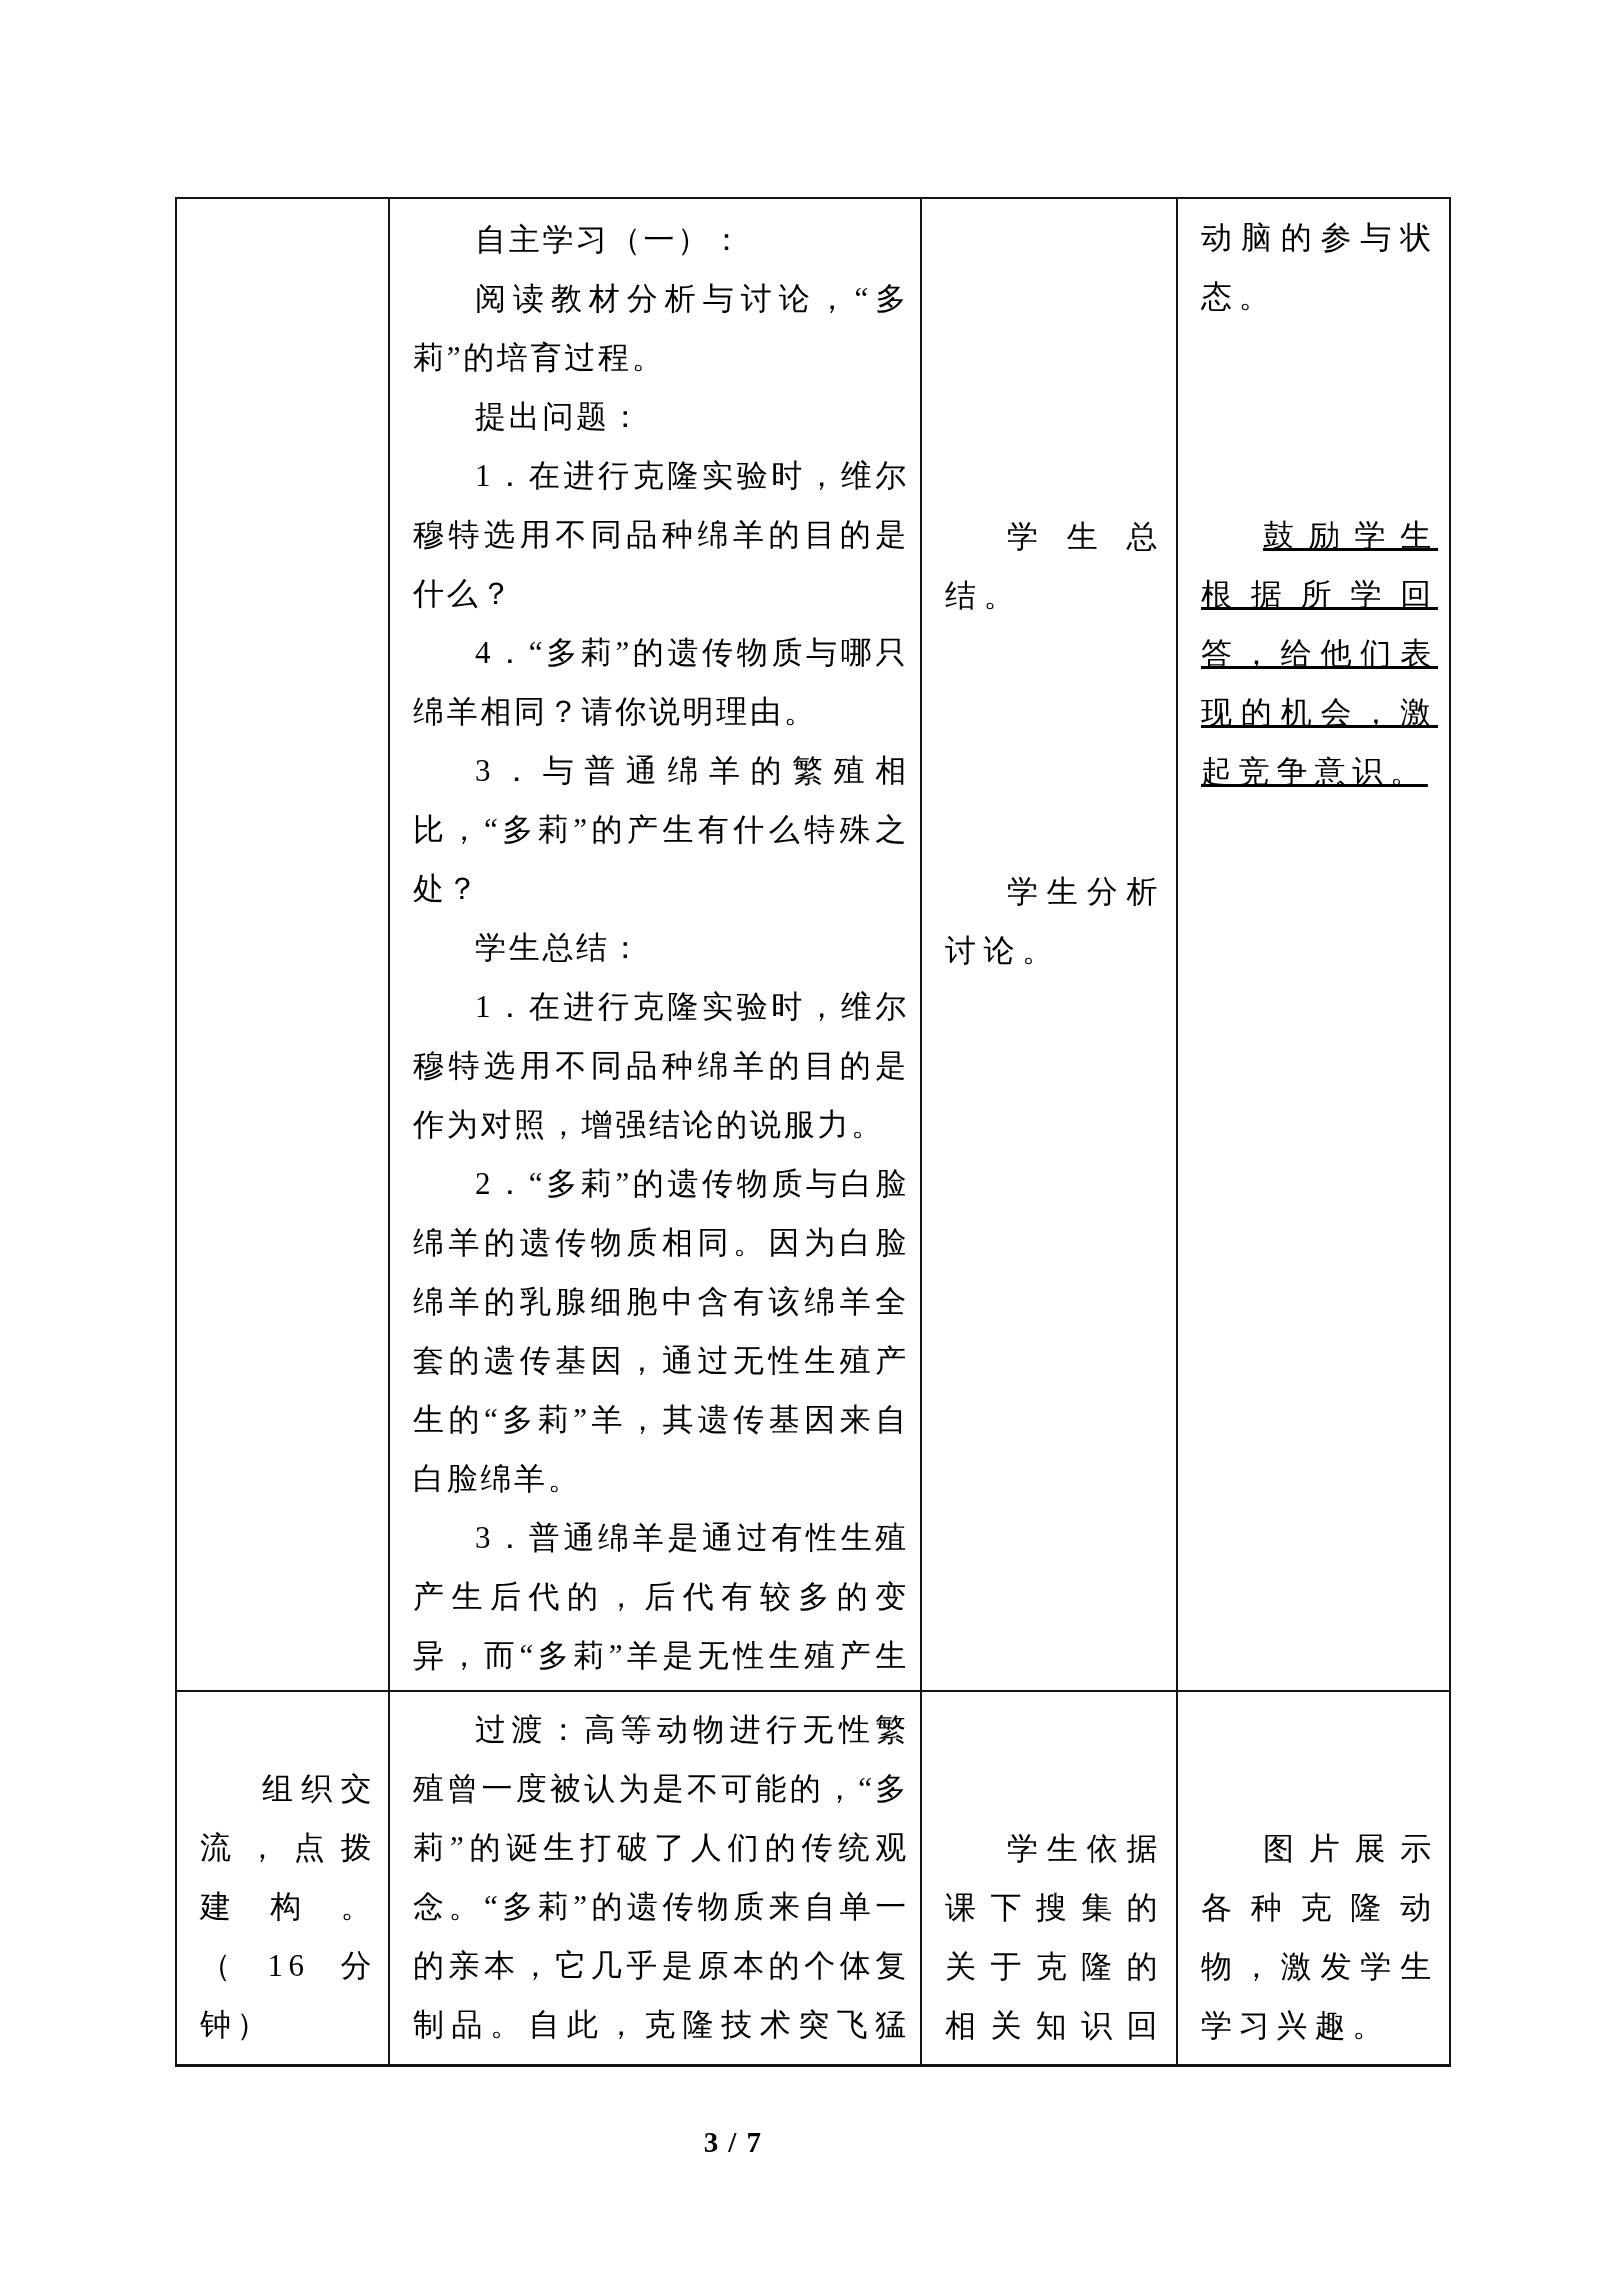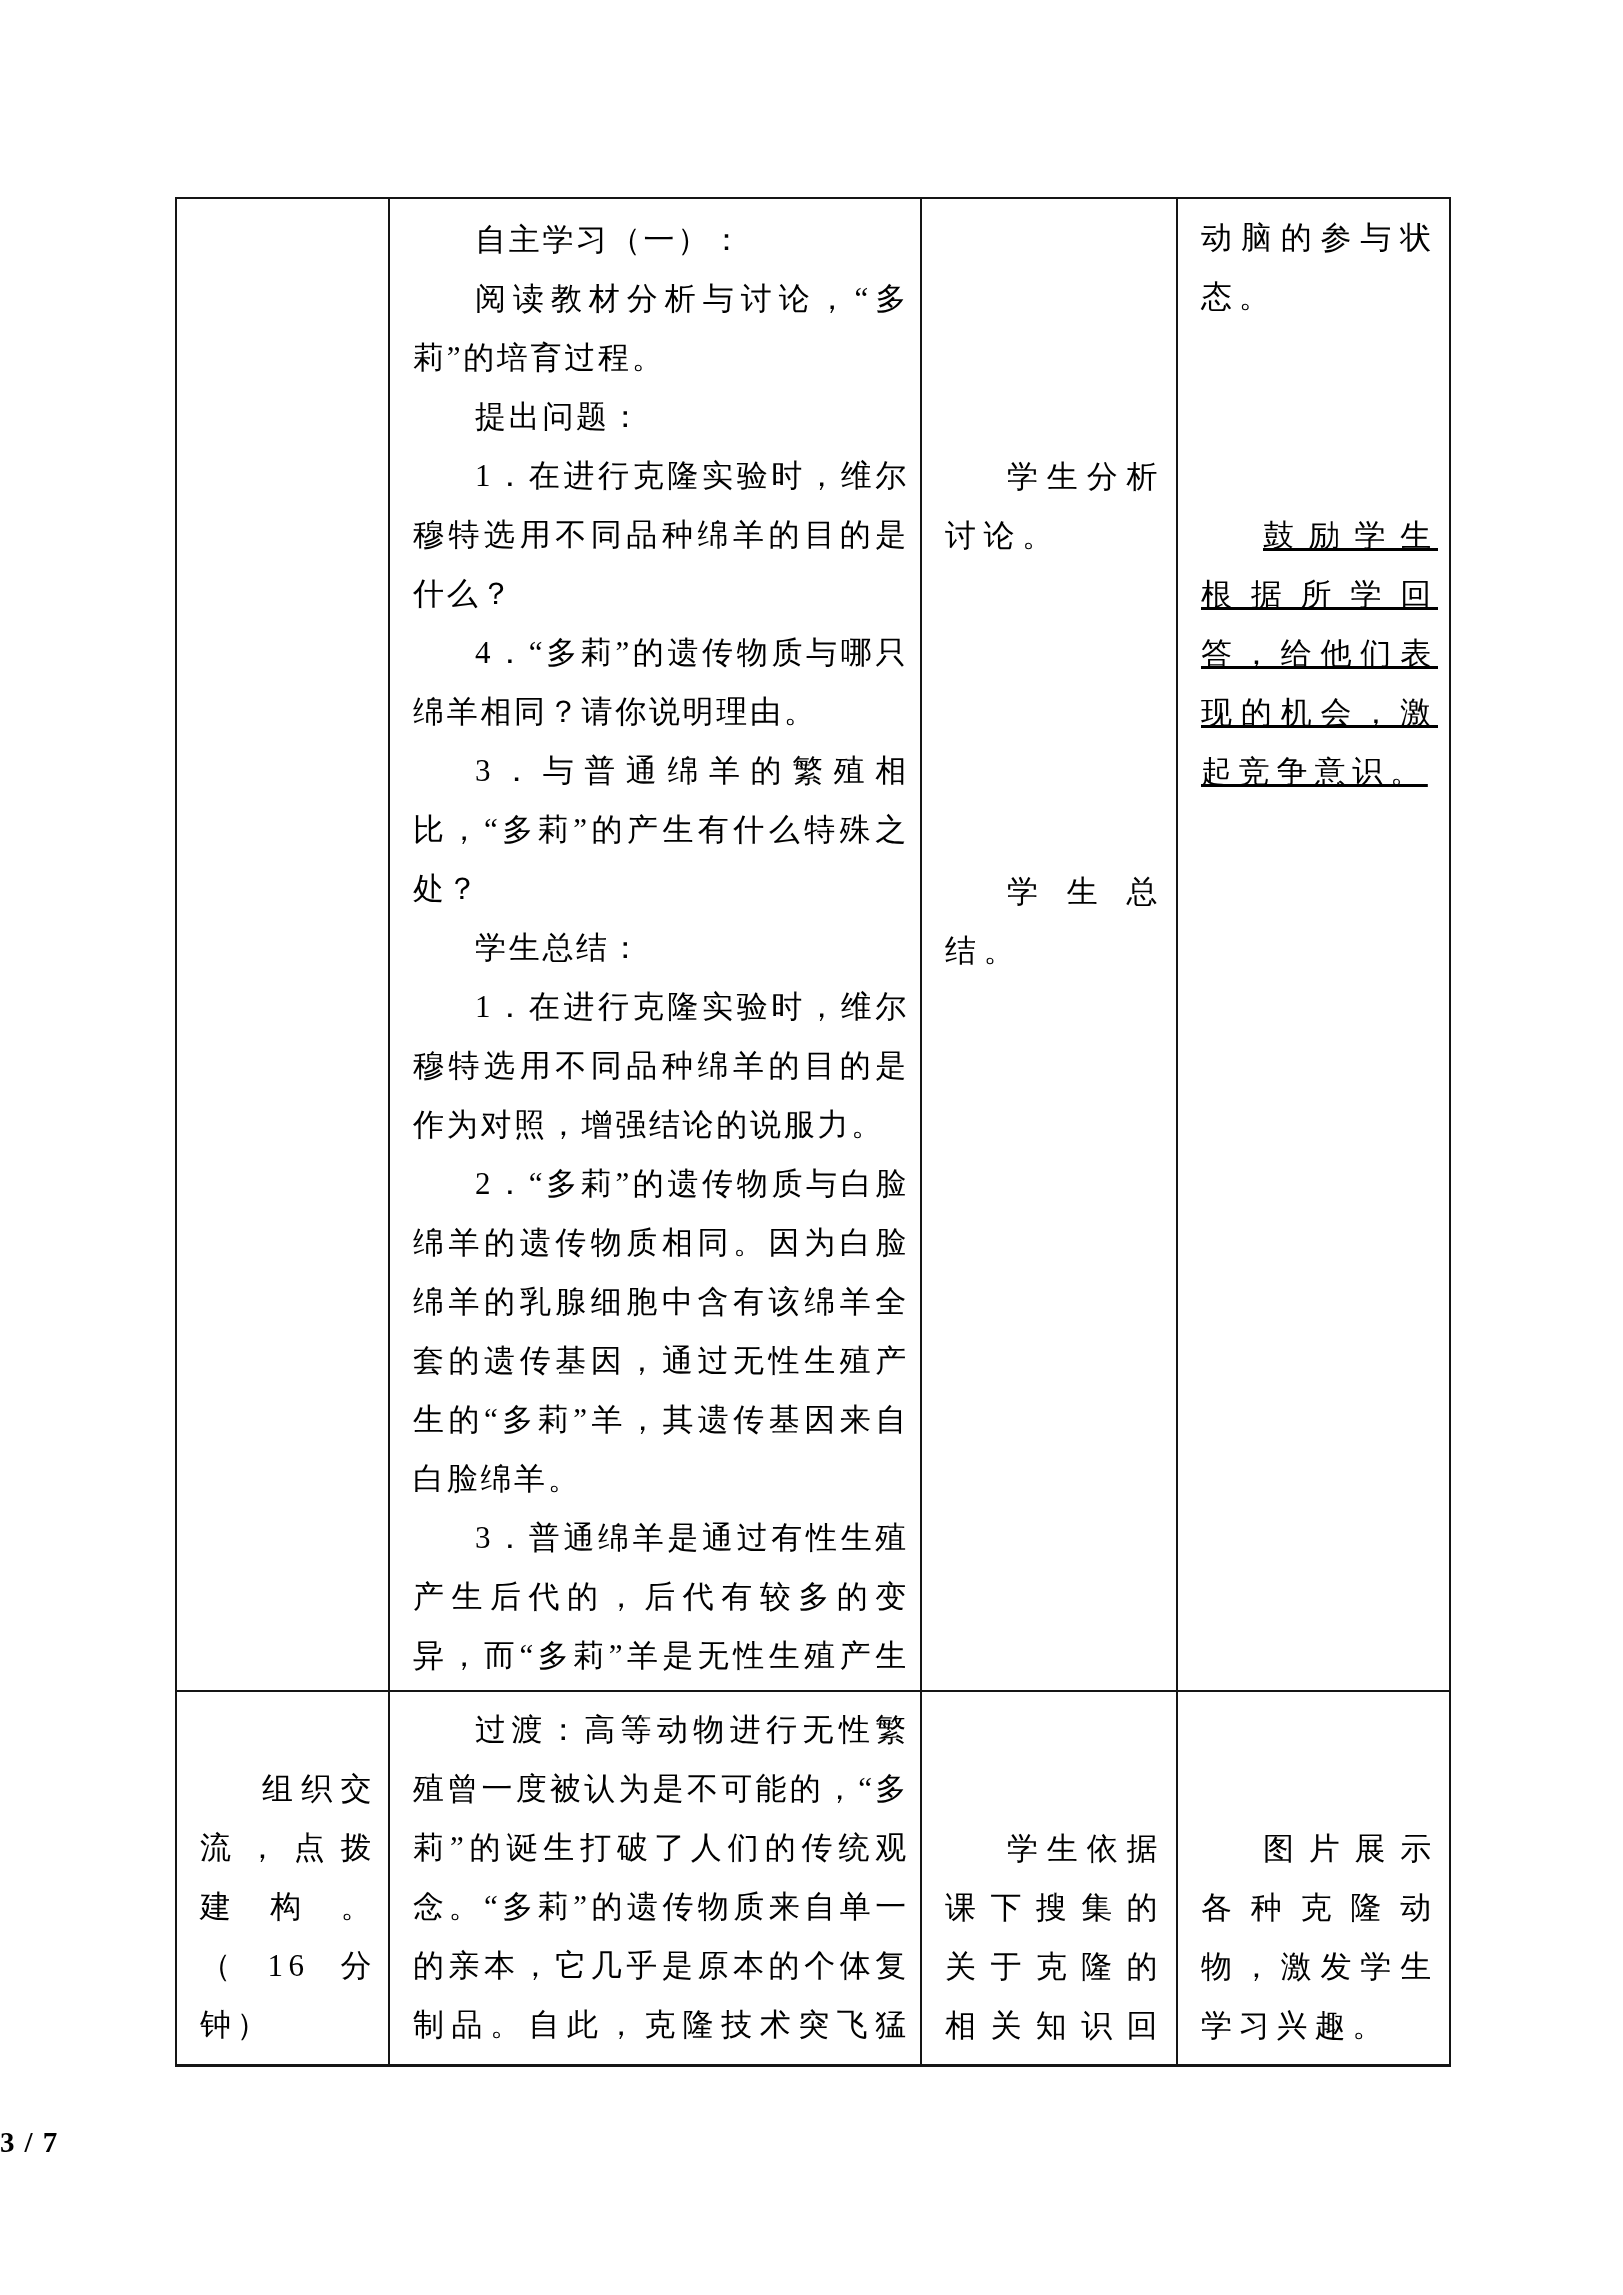--- a/index.html
+++ b/index.html
@@ -46,21 +46,21 @@
   .gap-1 { margin-top: 59px; }
   .gap-2 { margin-top: 119px; }
   .gap-3 { margin-top: 178px; text-decoration: underline; }
   .gap-4 { margin-top: 237px; }
   .gap-5 { margin-top: 297px; }
   .page-footer {
     position: absolute;
     left: 0;
     top: 2126px;
     width: 1466px;
-    text-align: left;
+    text-align: center;
     font-size: 29px;
     font-weight: bold;
     letter-spacing: 1.4px;
   }
 </style>
 </head>
 <body>
 
 <div class="doc-table">
 
@@ -73,22 +73,22 @@
     <p class="para">1．在进行克隆实验时，维尔穆特选用不同品种绵羊的目的是什么？</p>
     <p class="para">4．“多莉”的遗传物质与哪只绵羊相同？请你说明理由。</p>
     <p class="para">3．与普通绵羊的繁殖相比，“多莉”的产生有什么特殊之处？</p>
     <p class="para">学生总结：</p>
     <p class="para">1．在进行克隆实验时，维尔穆特选用不同品种绵羊的目的是作为对照，增强结论的说服力。</p>
     <p class="para">2．“多莉”的遗传物质与白脸绵羊的遗传物质相同。因为白脸绵羊的乳腺细胞中含有该绵羊全套的遗传基因，通过无性生殖产生的“多莉”羊，其遗传基因来自白脸绵羊。</p>
     <p class="para">3．普通绵羊是通过有性生殖产生后代的，后代有较多的变异，而“多莉”羊是无性生殖产生的后代，其性状表现与亲本一样。</p>
   </div>
 
   <div class="cell r1 col-student">
+    <p class="para gap-5">学生总结。</p>
     <p class="para gap-4">学生分析讨论。</p>
-    <p class="para gap-5">学生总结。</p>
   </div>
 
   <div class="cell r1 col-intent">
     <p class="para no-indent">动脑的参与状态。</p>
     <p class="para gap-3">鼓励学生根据所学回答，给他们表现的机会，激起竞争意识。</p>
   </div>
 
   <div class="cell r2 col-stage">
     <p class="para gap-1">组织交流，点拨建构。（16分钟）</p>
   </div>

